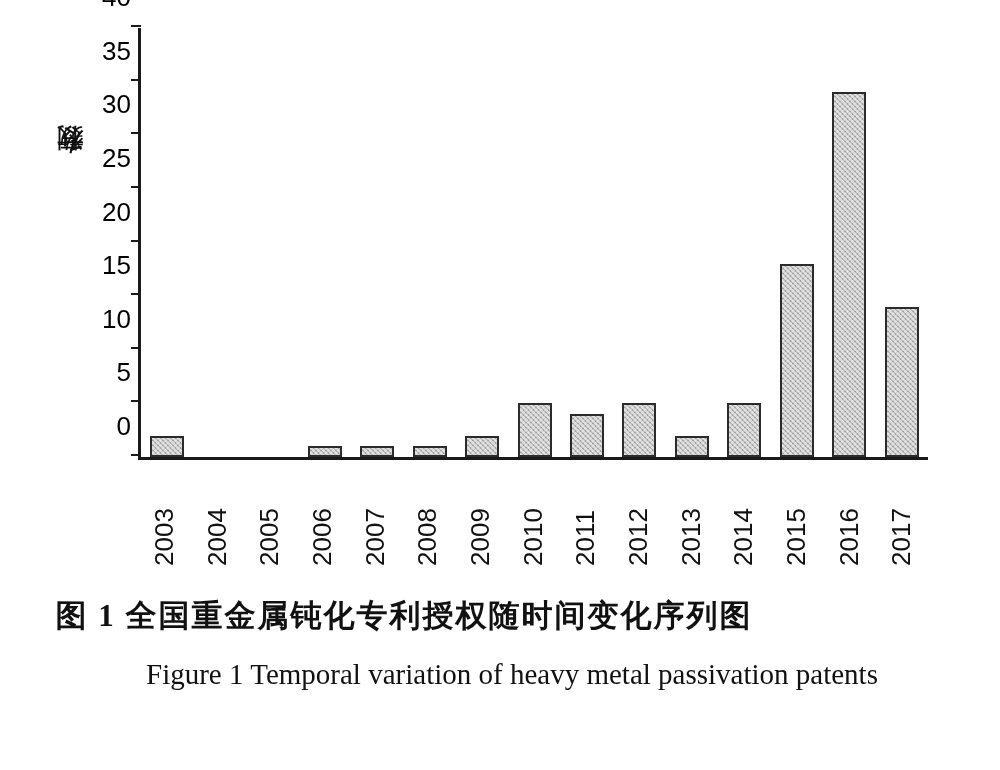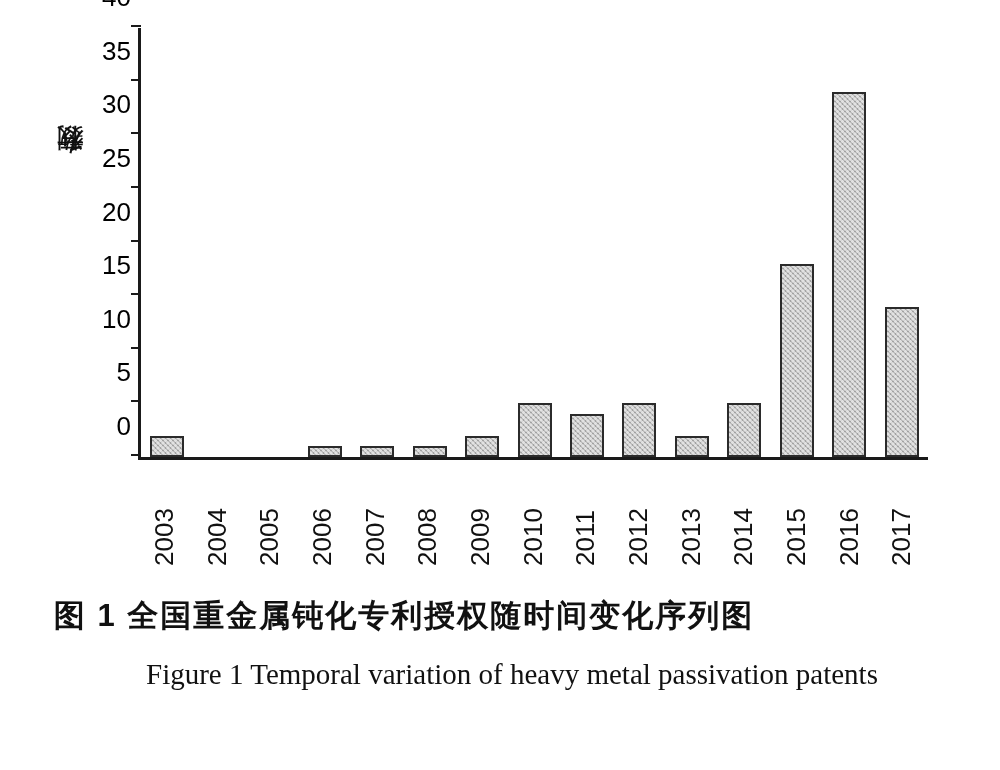--- a/index.html
+++ b/index.html
@@ -146,21 +146,21 @@
     color: #111;
   }
 
   
   #caption-cn {
     position: absolute;
     left: 0;
     top: 595px;
     width: 808px;
     text-align: center;
-    font-family: Liberation Sans, sans-serif;
+    font-family: Liberation Serif, serif;
     font-weight: bold;
     font-size: 31px;
     letter-spacing: 2px;
     color: #111;
   }
   #caption-en {
     position: absolute;
     left: 0;
     top: 648px;
     width: 1000px;

